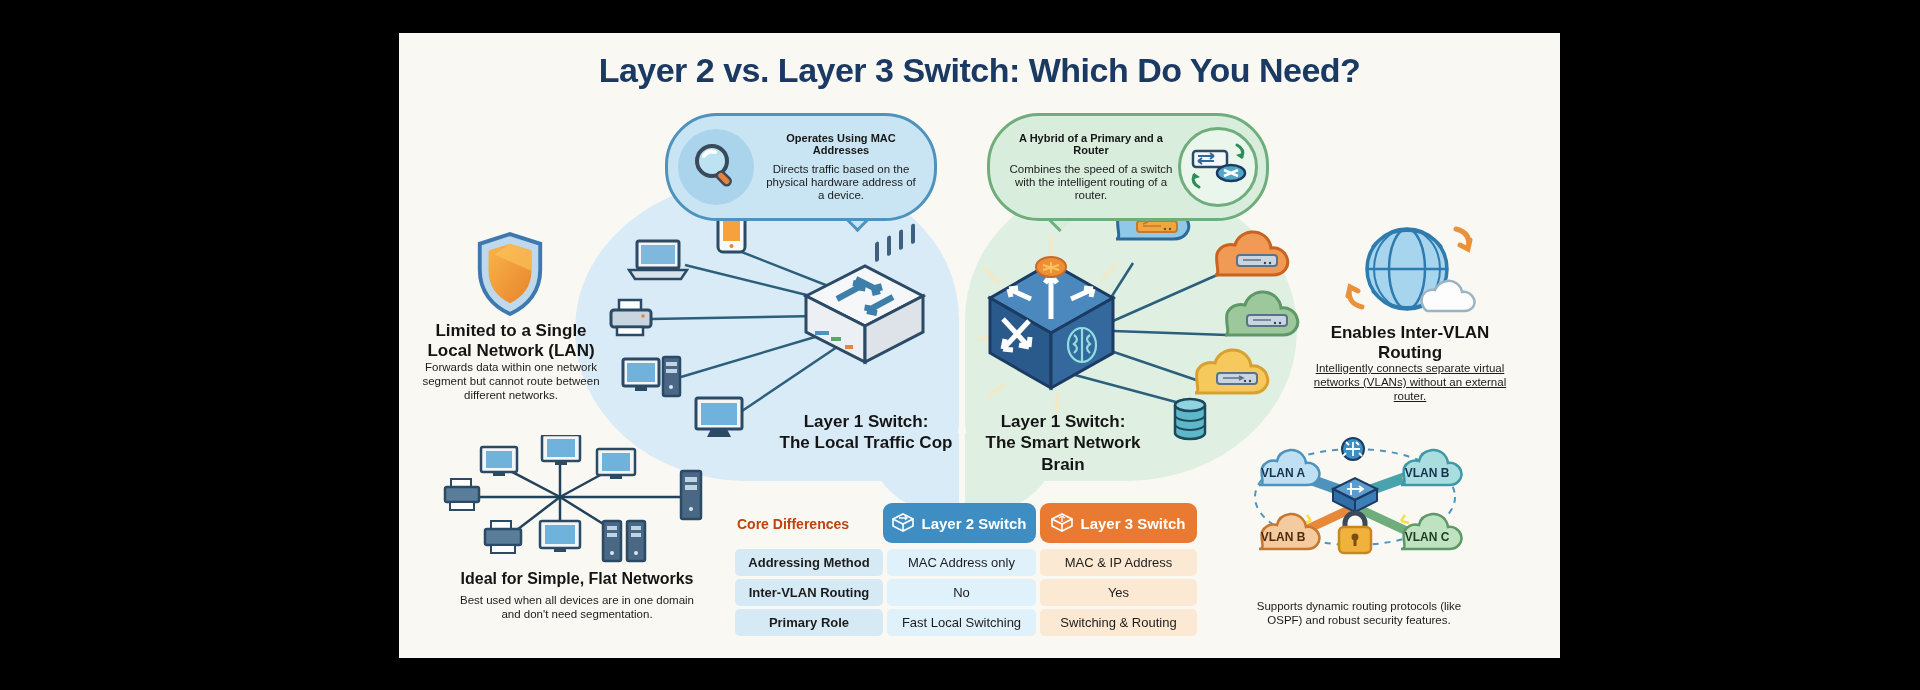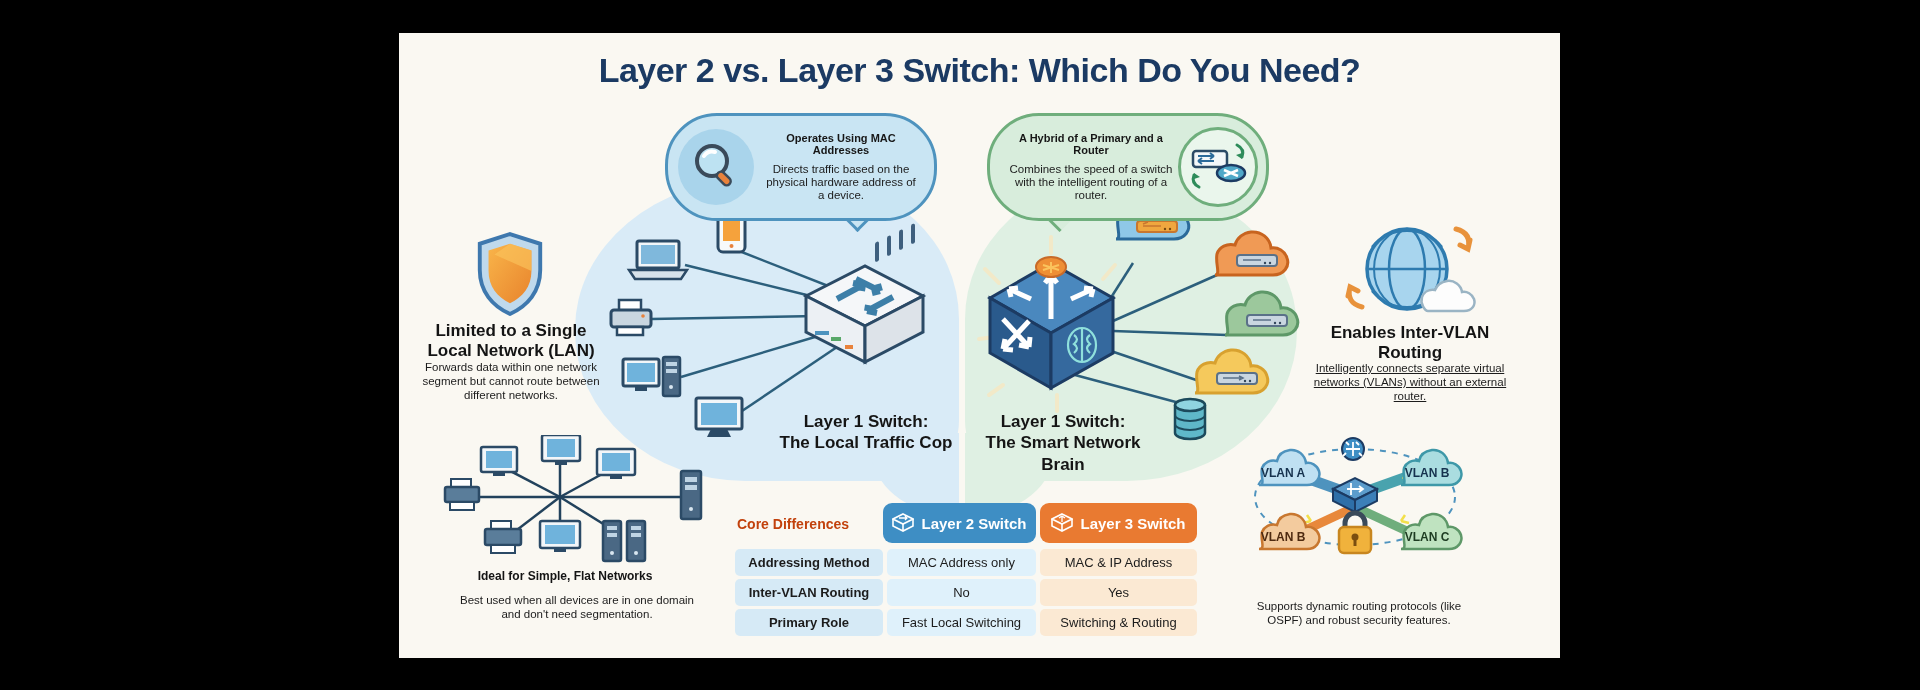--- a/index.html
+++ b/index.html
@@ -315,21 +315,21 @@
       <rect x="160" y="86" width="18" height="40" rx="2" fill="#4A6884" stroke="#2B4A66" stroke-width="2.5"></rect>
       <rect x="164" y="91" width="10" height="4" fill="#BFD4E4"></rect>
           <rect x="164" y="98" width="10" height="4" fill="#BFD4E4"></rect>
       <circle cx="169" cy="118" r="2" fill="#D8E6F0"></circle>
       <rect x="184" y="86" width="18" height="40" rx="2" fill="#4A6884" stroke="#2B4A66" stroke-width="2.5"></rect>
       <rect x="188" y="91" width="10" height="4" fill="#BFD4E4"></rect>
           <rect x="188" y="98" width="10" height="4" fill="#BFD4E4"></rect>
       <circle cx="193" cy="118" r="2" fill="#D8E6F0"></circle>
     </g>
   </svg>
-  <div class="abs ctr sec-h" style="left:26px;top:536px;width:280px;font-size:12px;">Ideal for Simple, Flat Networks</div>
+  <div class="abs ctr sec-h" style="left:38px;top:536px;width:280px;font-size:16px;">Ideal for Simple, Flat Networks</div>
   <div class="abs ctr sec-b" style="left:58px;top:560px;width:240px;">Best used when all devices are in one domain and don't need segmentation.</div>
 
   <div id="tbl-title" class="abs">Core Differences</div>
   <div id="th-l2" class="th">
     <svg width="22" height="20" viewBox="0 0 22 20">
       <polygon points="11,1 21,6 11,11 1,6" fill="none" stroke="#fff" stroke-width="1.6"></polygon>
       <path d="M1 6 v7 l10 5 10 -5 v-7 M11 11 v7" fill="none" stroke="#fff" stroke-width="1.6"></path>
       <path d="M7 5 h8 m-2 -2 l2 2 -2 2" stroke="#fff" stroke-width="1.3" fill="none"></path>
     </svg>
     <span>Layer 2 Switch</span>

